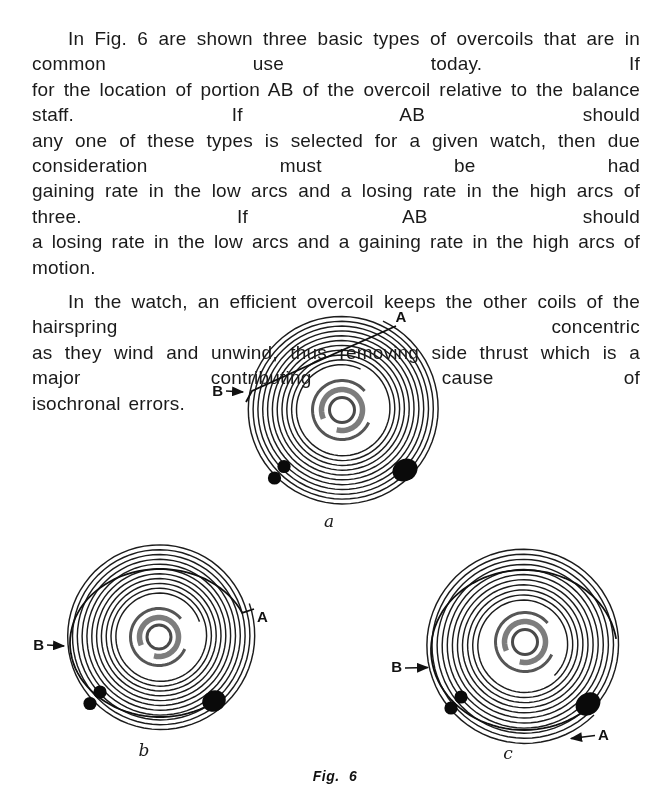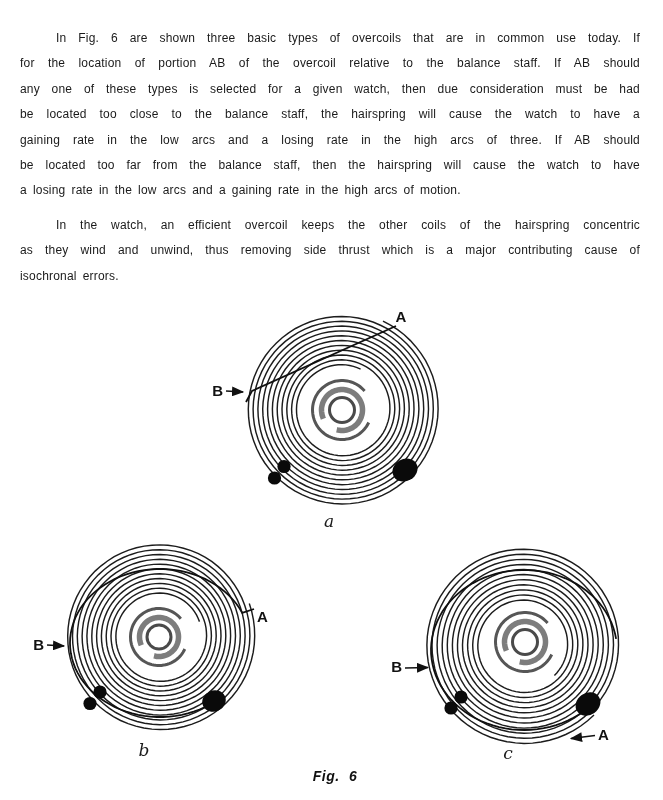--- a/index.html
+++ b/index.html
@@ -13,28 +13,29 @@
     overflow:hidden;
   }
   .text-block{
     position:absolute;
     left:20px;top:26px;
     width:620px;
   }
   .para{margin:0;}
   .para + .para{margin-top:9px;}
   .jline{
-    font-size:12px;
+    font-size:19px;
     line-height:25.4px;
     font-weight:normal;
     word-spacing:2.5px;
     letter-spacing:0.2px;
     text-align:justify;
     text-align-last:justify;
     white-space:normal;
+    margin-left:12px;
   }
   .jline.first{text-indent:36px;}
   .jline.last{text-align-last:left;}
   svg.figure{position:absolute;left:0;top:0;}
   .spiral{fill:none;stroke:#1c1c1c;stroke-width:1.45px;}
   .overcoil{fill:none;stroke:#101010;stroke-width:1.8px;}
   .staff{fill:none;stroke:#4a4a4a;stroke-width:3px;}
   .collet{fill:none;stroke:#7d7d7d;stroke-width:5.5px;}
   .terminal{fill:none;stroke:#565656;stroke-width:3px;}
   .pin{fill:#0a0a0a;stroke:none;}
@@ -60,23 +61,21 @@
 </head>
 <body>
 
 <div class="page">
 
   <div class="text-block">
     <div class="para">
       <div class="jline first">In Fig. 6 are shown three basic types of overcoils that are in common use today. If</div>
       <div class="jline">for the location of portion AB of the overcoil relative to the balance staff. If AB should</div>
       <div class="jline">any one of these types is selected for a given watch, then due consideration must be had</div>
-      <div class="jline">be located too close to the balance staff, the hairspring will cause the watch to have a</div>
       <div class="jline">gaining rate in the low arcs and a losing rate in the high arcs of three. If AB should</div>
-      <div class="jline">be located too far from the balance staff, then the hairspring will cause the watch to have</div>
       <div class="jline last">a losing rate in the low arcs and a gaining rate in the high arcs of motion.</div>
     </div>
     <div class="para">
       <div class="jline first">In the watch, an efficient overcoil keeps the other coils of the hairspring concentric</div>
       <div class="jline">as they wind and unwind, thus removing side thrust which is a major contributing cause of</div>
       <div class="jline last">isochronal errors.</div>
     </div>
   </div>
 
   <svg class="figure" width="663" height="800" viewBox="0 0 663 800">

